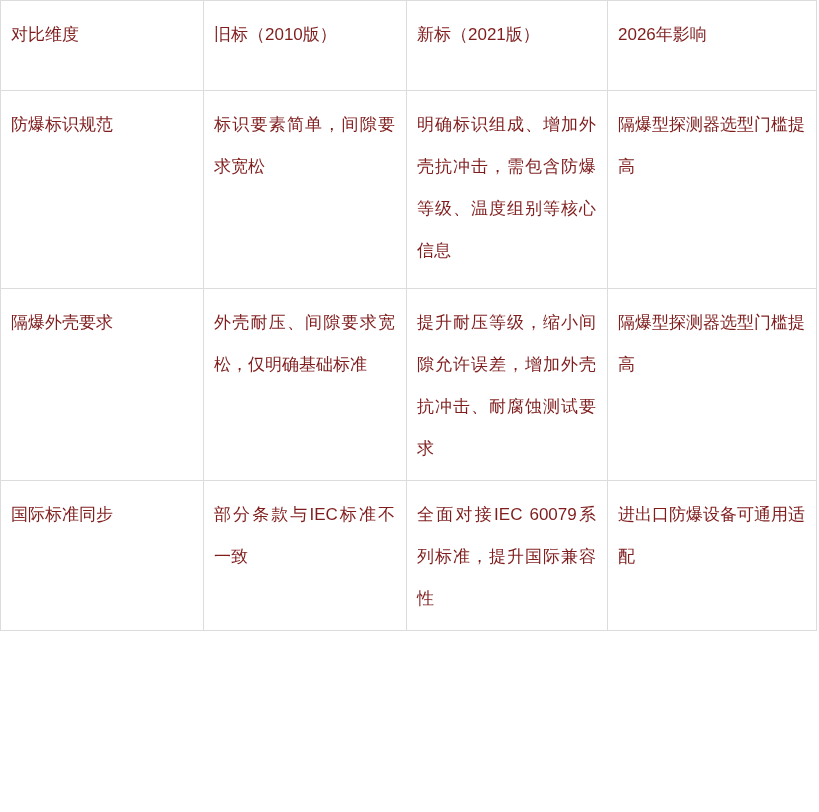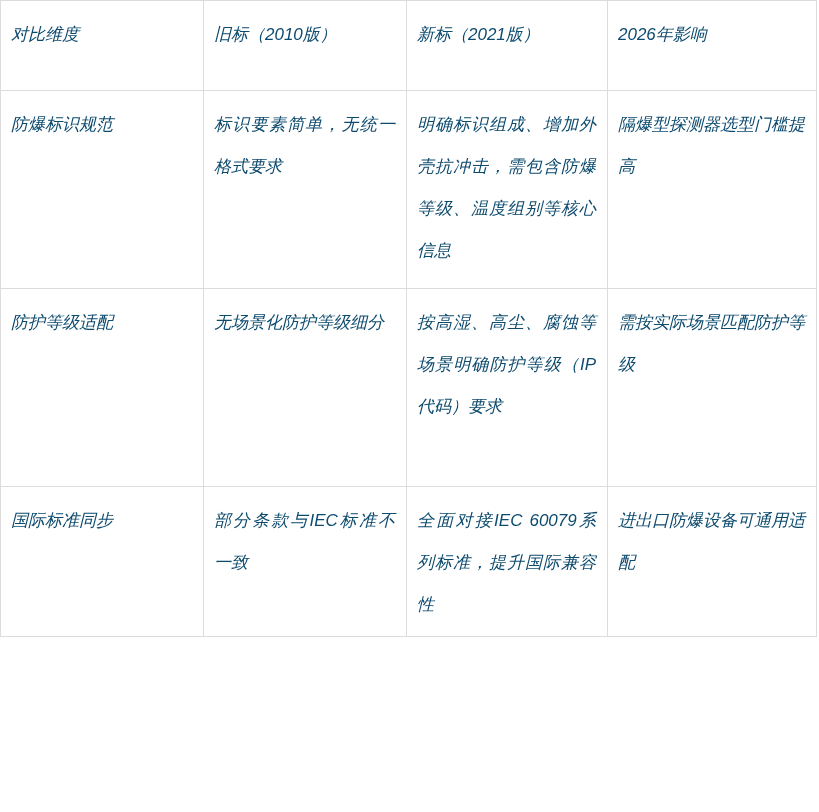--- a/index.html
+++ b/index.html
@@ -19,27 +19,26 @@
   table.cmp col.c2 { width: 203px; }
   table.cmp col.c3 { width: 201px; }
   table.cmp col.c4 { width: 209px; }
   table.cmp th, table.cmp td {
     border: 1px solid #dcdcdc;
     vertical-align: top;
     padding: 13px 11px 10px 10px;
     font-size: 17px;
     line-height: 42px;
     font-weight: 400;
-    color: #0c4a6e;
+    color: #7f1d1d;
     text-align: justify;
     text-justify: inter-character;
     word-break: break-all;
     overflow: hidden;
     background: #ffffff;
-    font-style: italic;
   }
   tr.row-header { height: 90px; }
   tr.row-1 { height: 198px; }
   tr.row-2 { height: 190px; }
   tr.row-3 { height: 198px; }
   tr.row-4 { height: 131px; }
 </style>
 </head>
 <body>
 
@@ -54,29 +53,29 @@
     <tr class="row-header">
       <th>对比维度</th>
       <th>旧标（2010版）</th>
       <th>新标（2021版）</th>
       <th>2026年影响</th>
     </tr>
   </thead>
   <tbody>
     <tr class="row-1">
       <td>防爆标识规范</td>
-      <td>标识要素简单，无统一格式要求</td>
+      <td>标识要素简单，间隙要求宽松</td>
       <td>明确标识组成、增加外壳抗冲击，需包含防爆等级、温度组别等核心信息</td>
       <td>隔爆型探测器选型门槛提高</td>
     </tr>
-    <tr class="row-3">
-      <td>防护等级适配</td>
-      <td>无场景化防护等级细分</td>
-      <td>按高湿、高尘、腐蚀等场景明确防护等级（IP代码）要求</td>
-      <td>需按实际场景匹配防护等级</td>
+    <tr class="row-2">
+      <td>隔爆外壳要求</td>
+      <td>外壳耐压、间隙要求宽松，仅明确基础标准</td>
+      <td>提升耐压等级，缩小间隙允许误差，增加外壳抗冲击、耐腐蚀测试要求</td>
+      <td>隔爆型探测器选型门槛提高</td>
     </tr>
     <tr class="row-4">
       <td>国际标准同步</td>
       <td>部分条款与IEC标准不一致</td>
       <td>全面对接IEC 60079系列标准，提升国际兼容性</td>
       <td>进出口防爆设备可通用适配</td>
     </tr>
   </tbody>
 </table>
 

